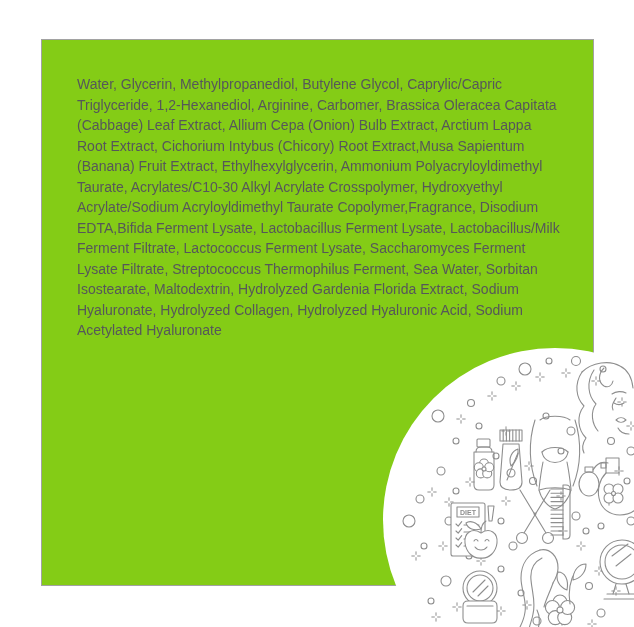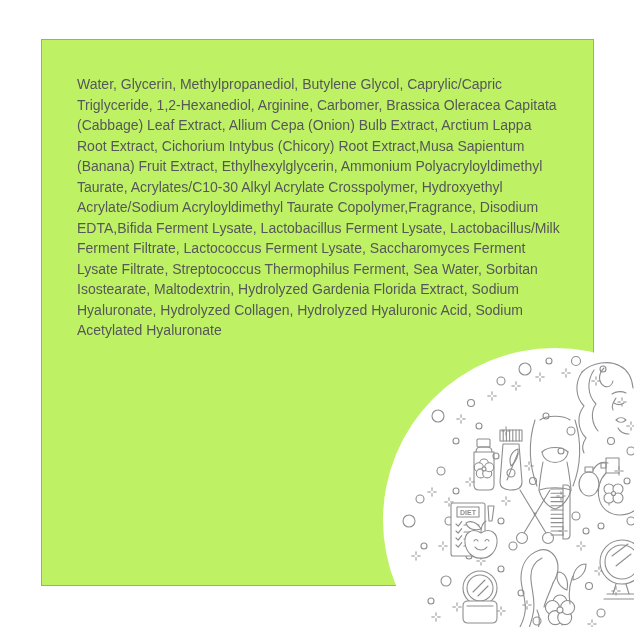--- a/index.html
+++ b/index.html
@@ -14,21 +14,21 @@
     overflow: hidden;
     font-family: "Liberation Sans", sans-serif;
   }
   .ingredients-card {
     position: absolute;
     left: 41px;
     top: 39px;
     width: 553px;
     height: 547px;
     border: 1px solid #a2a2a2;
-    background: #bef264;
+    background: #84cc16;
     box-sizing: border-box;
   }
   .ingredients-text {
     position: absolute;
     left: 35px;
     top: 34px;
     width: 483px;
     margin: 0;
     font-size: 14px;
     line-height: 20.5px;

